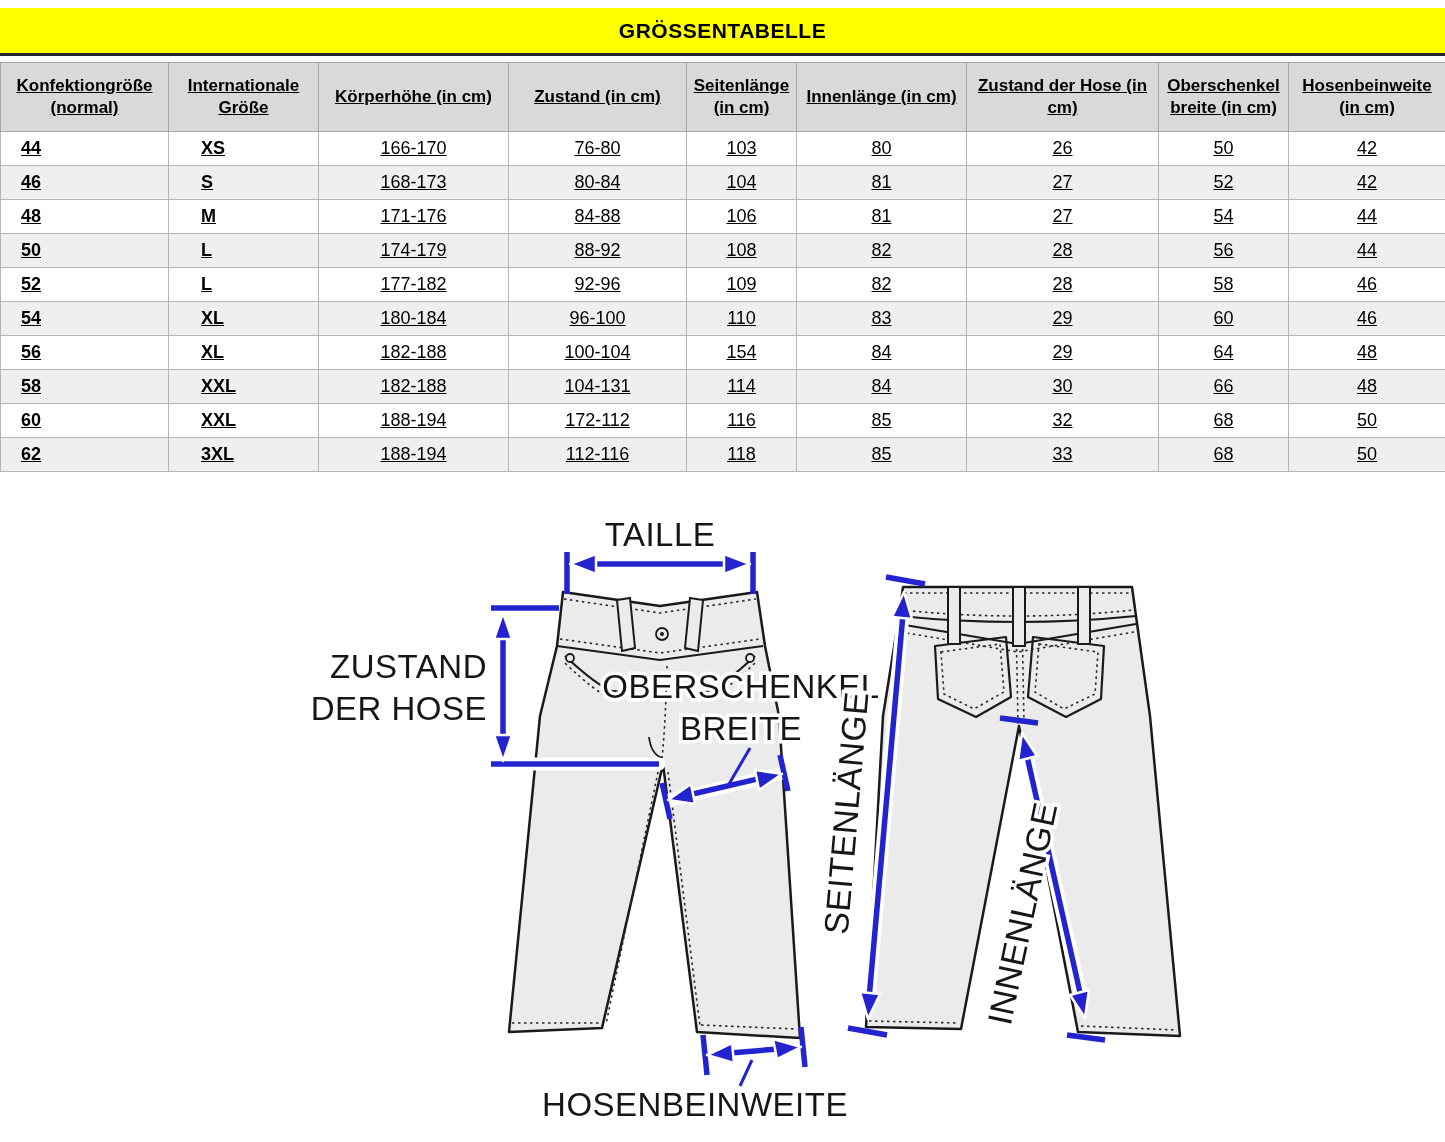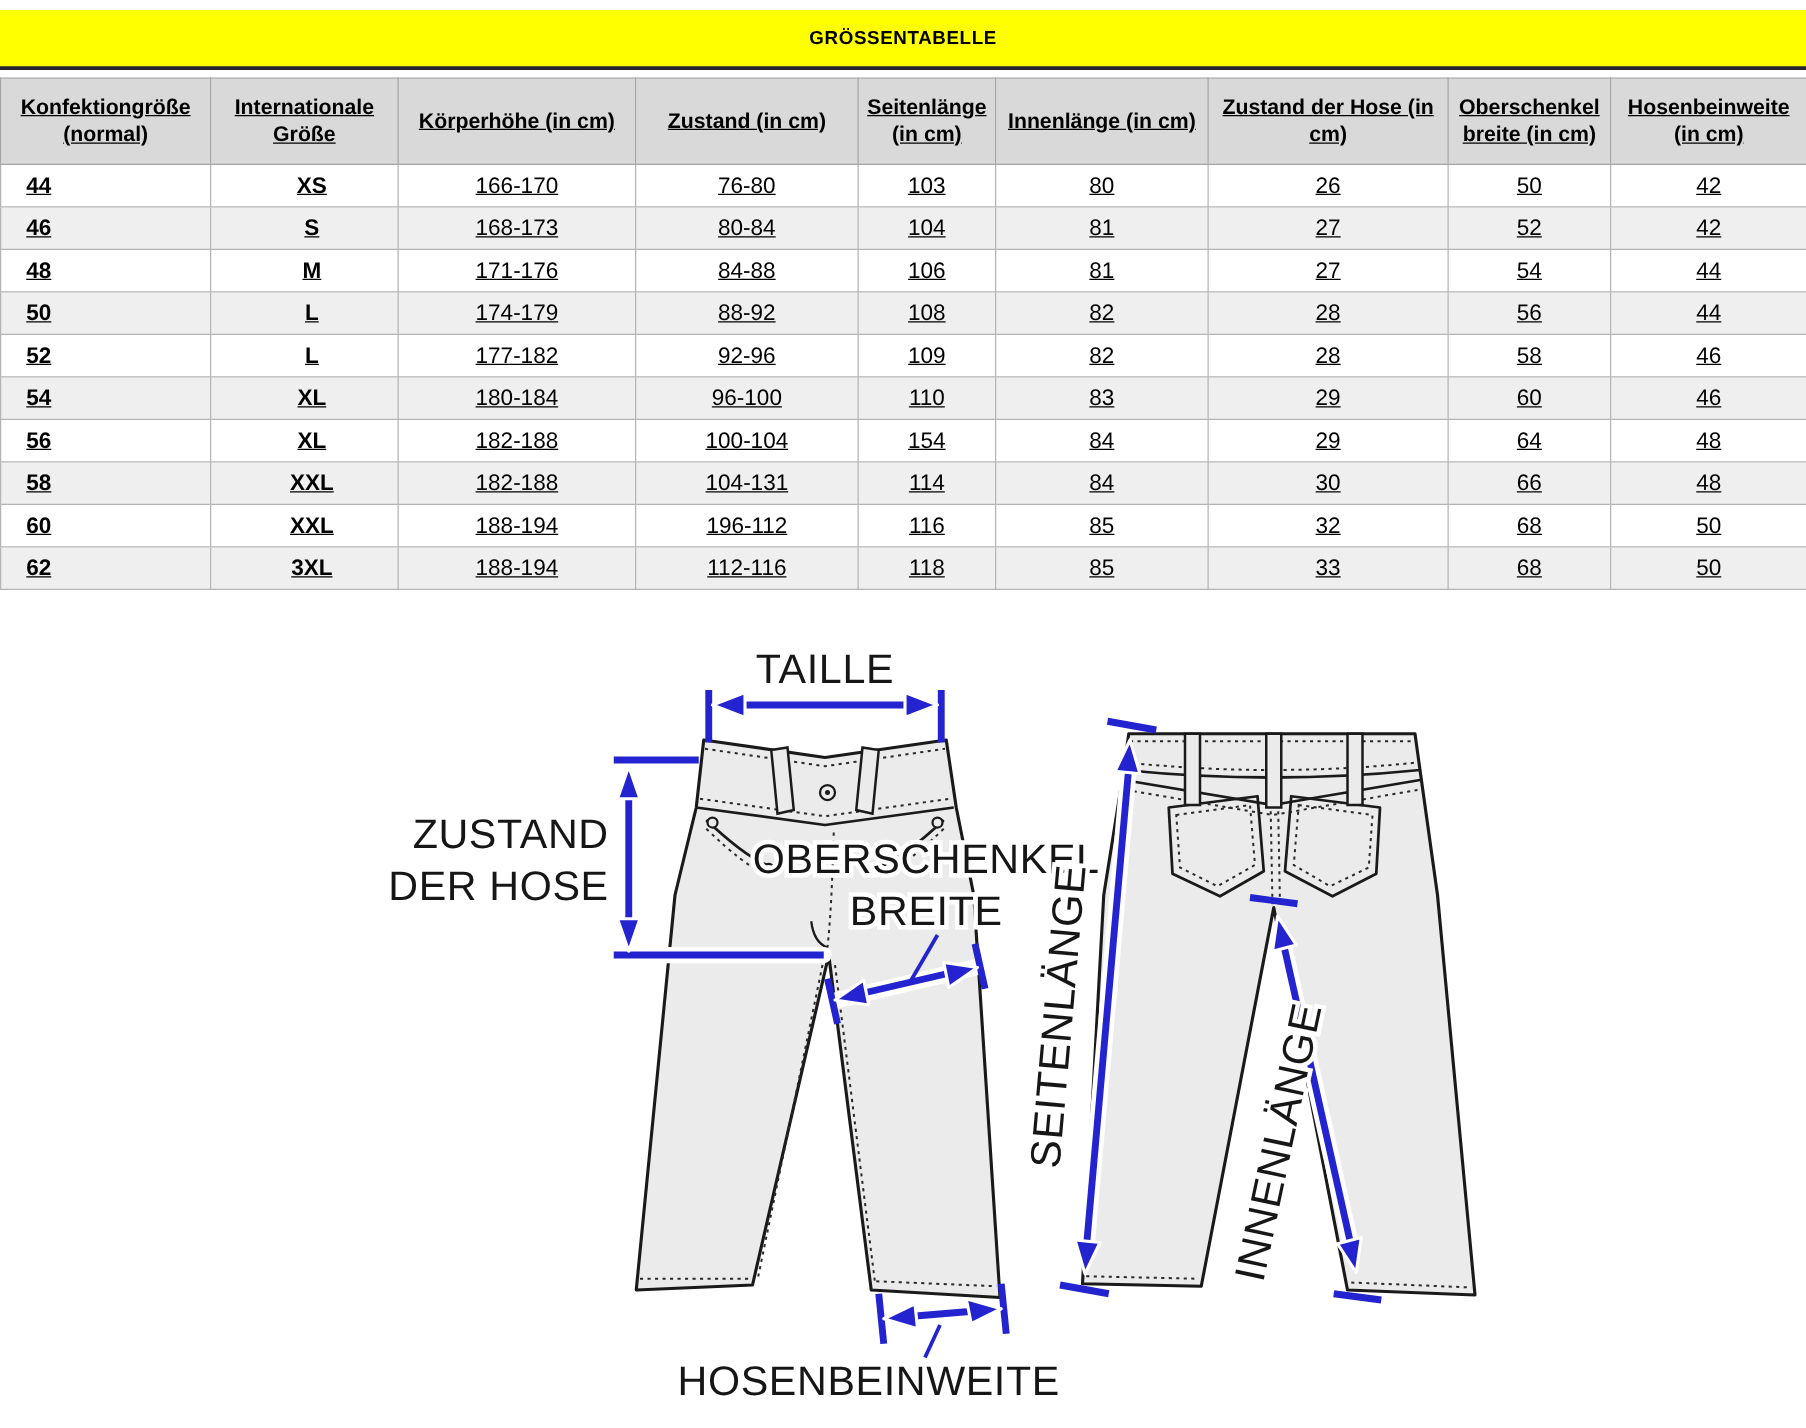--- a/index.html
+++ b/index.html
@@ -7,35 +7,35 @@
     --title-bg:#FFFF00;
     --header-bg:#D9D9D9;
     --alt:#EFEFEF;
   }
   html,body{margin:0;padding:0;background:#fff;}
   body{width:1445px;height:1142px;font-family:"Liberation Sans",sans-serif;color:#000;overflow:hidden;}
   .title-bar{
     margin-top:8px;width:1445px;height:45px;background:var(--title-bg);
     border-bottom:3px solid #23262e;
     display:flex;align-items:center;justify-content:center;
-    font-weight:bold;font-size:15px;letter-spacing:.5px;
+    font-weight:bold;font-size:21px;letter-spacing:.5px;
   }
   table.size-table{
     border-collapse:collapse;table-layout:fixed;width:1445px;margin-top:6px;text-decoration:underline;
   }
   table.size-table th{
     background:var(--header-bg);font-weight:bold;font-size:17px;line-height:1.3;
     border:1px solid #a6a6a6;height:64px;text-align:center;padding:2px 4px;
   }
   table.size-table td{
     font-size:18px;border:1px solid #b5b5b5;height:33px;text-align:center;padding:0 4px;
   }
   table.size-table tbody tr:nth-child(even){background:var(--alt);}
   table.size-table td:first-child{text-align:left;padding-left:20px;font-weight:bold;}
-  table.size-table td:nth-child(2){text-align:center;padding-left:16px;font-weight:bold;}
+  table.size-table td:nth-child(2){text-align:left;padding-left:32px;font-weight:bold;}
   svg.diagram{display:block;margin-top:2px;}
   .pant{fill:#ebebeb;stroke:#1a1a1a;stroke-width:2.5;stroke-linejoin:round;}
   .seam{fill:none;stroke:#1a1a1a;stroke-width:2.2;stroke-linejoin:round;}
   .thin{fill:none;stroke:#1a1a1a;stroke-width:1.8;}
   .stitch{fill:none;stroke:#2a2a2a;stroke-width:1.6;stroke-dasharray:2.5 3.5;}
   .loop{fill:#ebebeb;stroke:#1a1a1a;stroke-width:2;}
   .rivet{fill:#ebebeb;stroke:#1a1a1a;stroke-width:1.8;}
   .case{stroke:#fff;stroke-width:13;fill:none;stroke-linecap:round;}
   .arw{stroke:var(--accent);stroke-width:5.5;fill:none;stroke-linecap:butt;}
   .arwthin{stroke:var(--accent);stroke-width:3;fill:none;}
@@ -162,21 +162,21 @@
         <td>114</td>
         <td>84</td>
         <td>30</td>
         <td>66</td>
         <td>48</td>
       </tr>
       <tr>
         <td>60</td>
         <td>XXL</td>
         <td>188-194</td>
-        <td>196-112</td>
+        <td>172-112</td>
         <td>116</td>
         <td>85</td>
         <td>32</td>
         <td>68</td>
         <td>50</td>
       </tr>
       <tr>
         <td>62</td>
         <td>3XL</td>
         <td>188-194</td>

